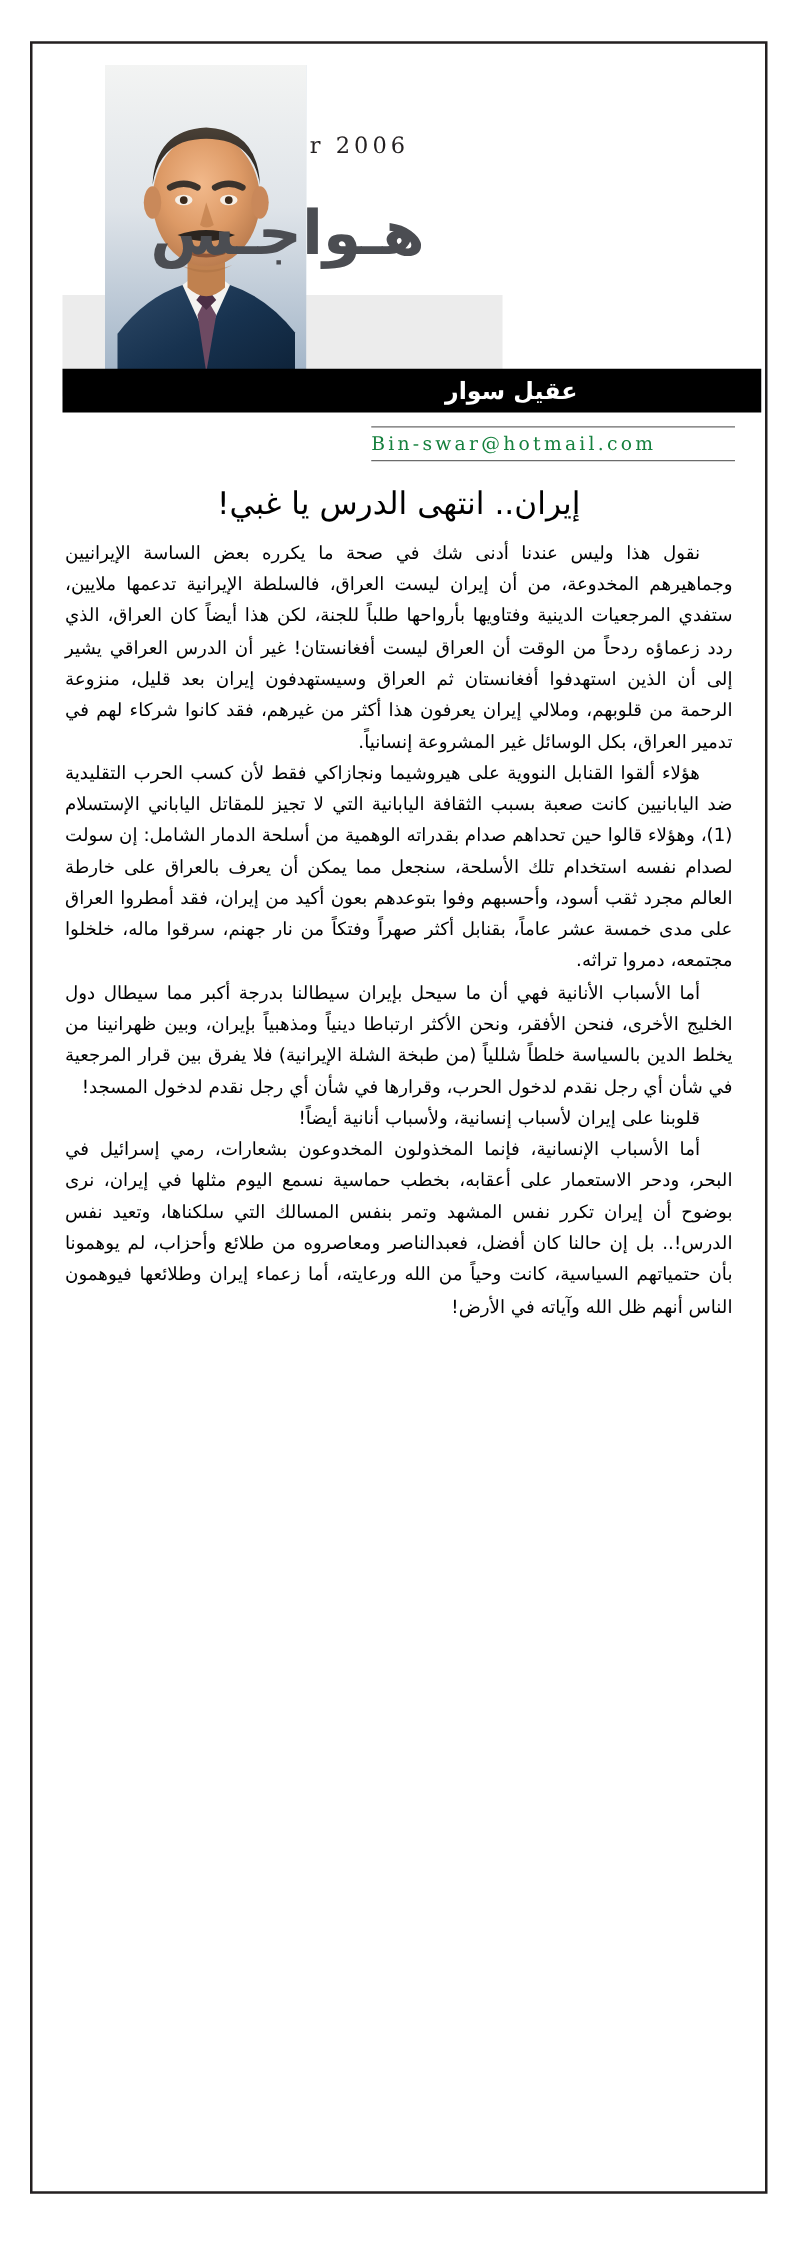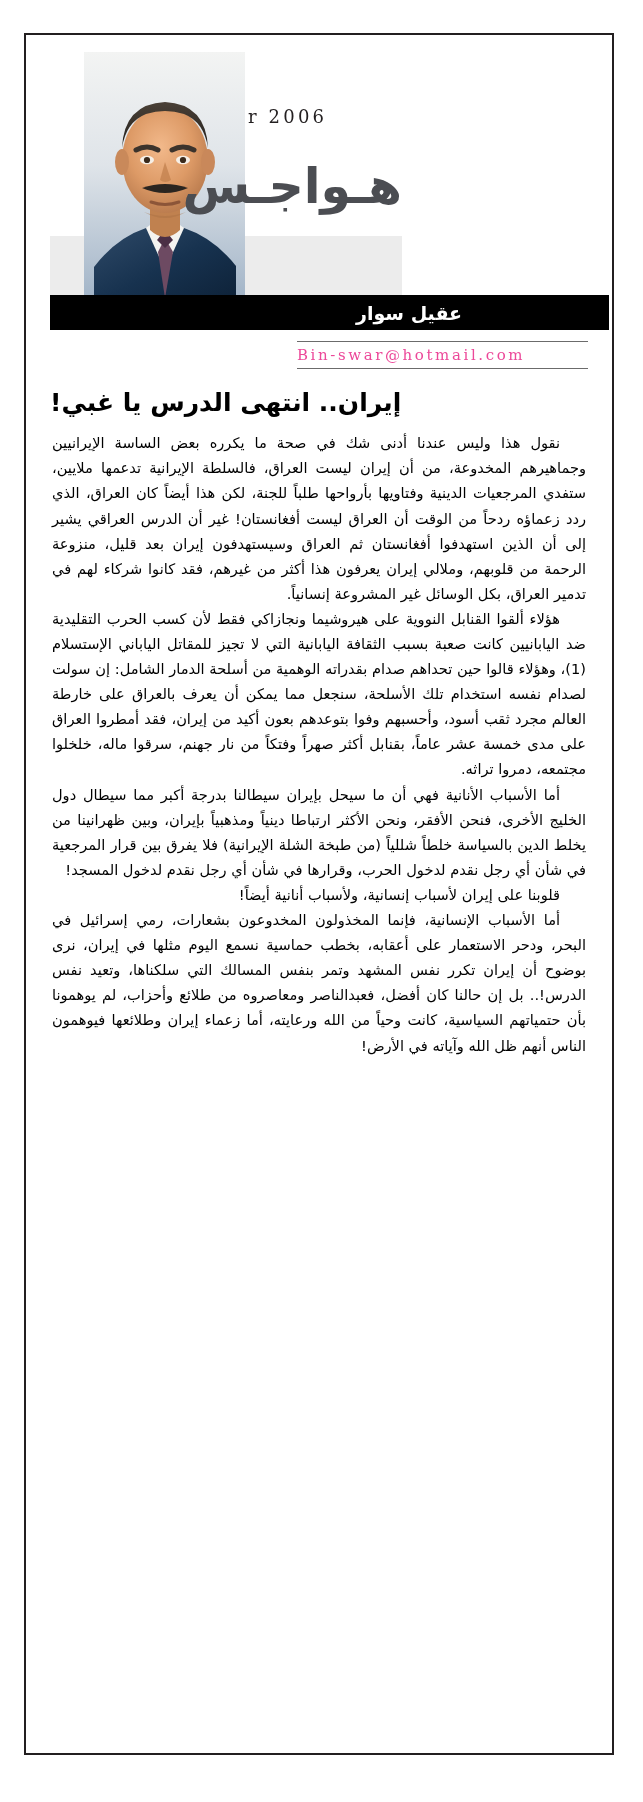--- a/index.html
+++ b/index.html
@@ -63,21 +63,21 @@
     letter-spacing: 3.2px;
     color: #231f20;
     direction: ltr;
   }
 
   .brand {
     position: absolute;
     left: 0;
     top: 110px;
     width: 352px;
-    text-align: right;
+    text-align: center;
     direction: rtl;
   }
   .brand-word {
     font-family: "DejaVu Sans", "Liberation Sans", sans-serif;
     font-size: 49px;
     font-weight: bold;
     color: #4b4d52;
     letter-spacing: -1px;
     line-height: 1;
     padding-left: 8px;
@@ -120,29 +120,29 @@
     width: 291px;
     border-top: 1px solid #6b6b6b;
     border-bottom: 1px solid #6b6b6b;
     padding: 3px 0 4px 0;
     direction: ltr;
   }
   .email-block span {
     font-family: "DejaVu Serif", "Liberation Serif", serif;
     font-size: 15px;
     letter-spacing: 2.6px;
-    color: #ec4899;
+    color: #15803d;
   }
 
   
   .headline {
     margin: 18px 24px 0 24px;
-    text-align: left;
+    text-align: center;
     font-size: 25px;
-    font-weight: bold;
+    font-weight: normal;
     color: #000000;
     direction: rtl;
     line-height: 1.25;
   }
 
   
   .article {
     margin: 12px 26px 0 26px;
     direction: rtl;
     text-align: justify;

